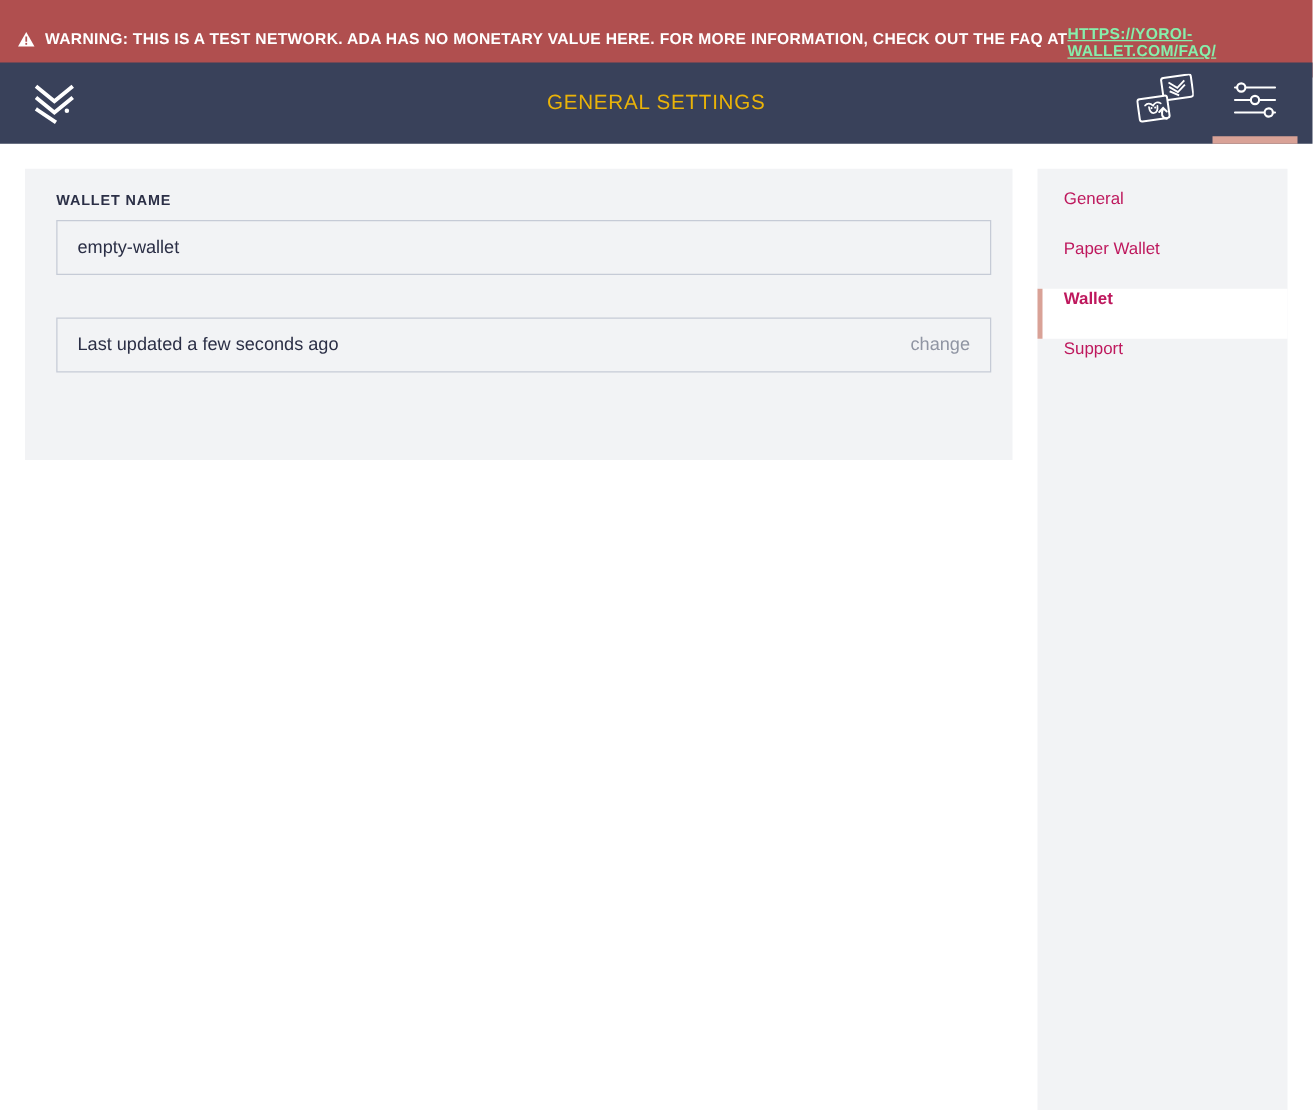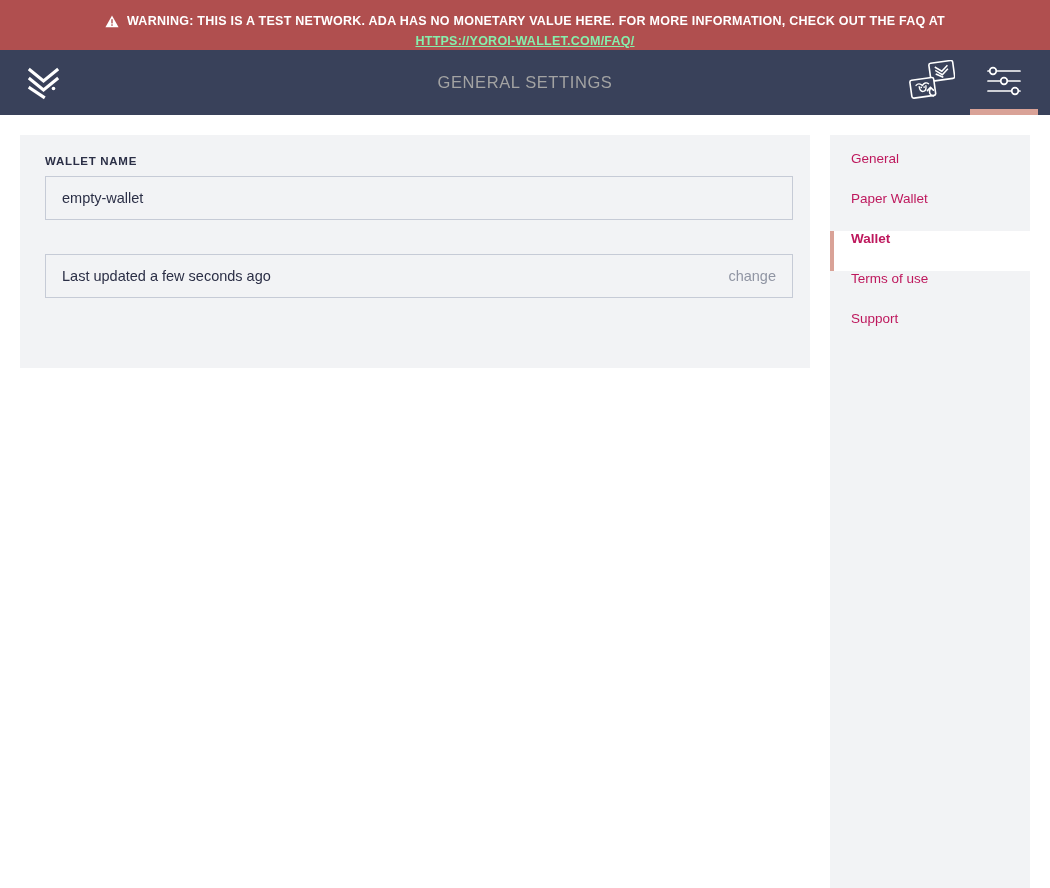--- a/index.html
+++ b/index.html
@@ -17,21 +17,20 @@
 
   
   .warning-banner {
     position: absolute;
     top: 0; left: 0;
     width: 1050px;
     height: 62px;
     background: #b04f4f;
     color: #ffffff;
     display: flex;
-    flex-direction: column;
     align-items: center;
     justify-content: center;
     box-sizing: border-box;
     padding: 0 14px;
   }
   .warning-line1 {
     display: flex;
     align-items: center;
     justify-content: center;
     font-size: 12.5px;
@@ -77,21 +76,21 @@
     height: 38px;
     display: flex;
     align-items: center;
     justify-content: center;
   }
   .topbar-title {
     position: absolute;
     left: 0;
     width: 1050px;
     text-align: center;
-    color: #a3a3a3;
+    color: #eab308;
     font-size: 16.5px;
     letter-spacing: 0.6px;
     font-weight: normal;
     top: 23px;
   }
   .topbar-actions {
     position: absolute;
     right: 10px;
     top: 0;
     height: 65px;
@@ -296,18 +295,15 @@
   <div class="menu-item">
     <span>General</span>
   </div>
   <div class="menu-item">
     <span>Paper Wallet</span>
   </div>
   <div class="menu-item active">
     <span>Wallet</span>
   </div>
   <div class="menu-item">
-    <span>Terms of use</span>
-  </div>
-  <div class="menu-item">
     <span>Support</span>
   </div>
 </div>
 
 </body></html>

